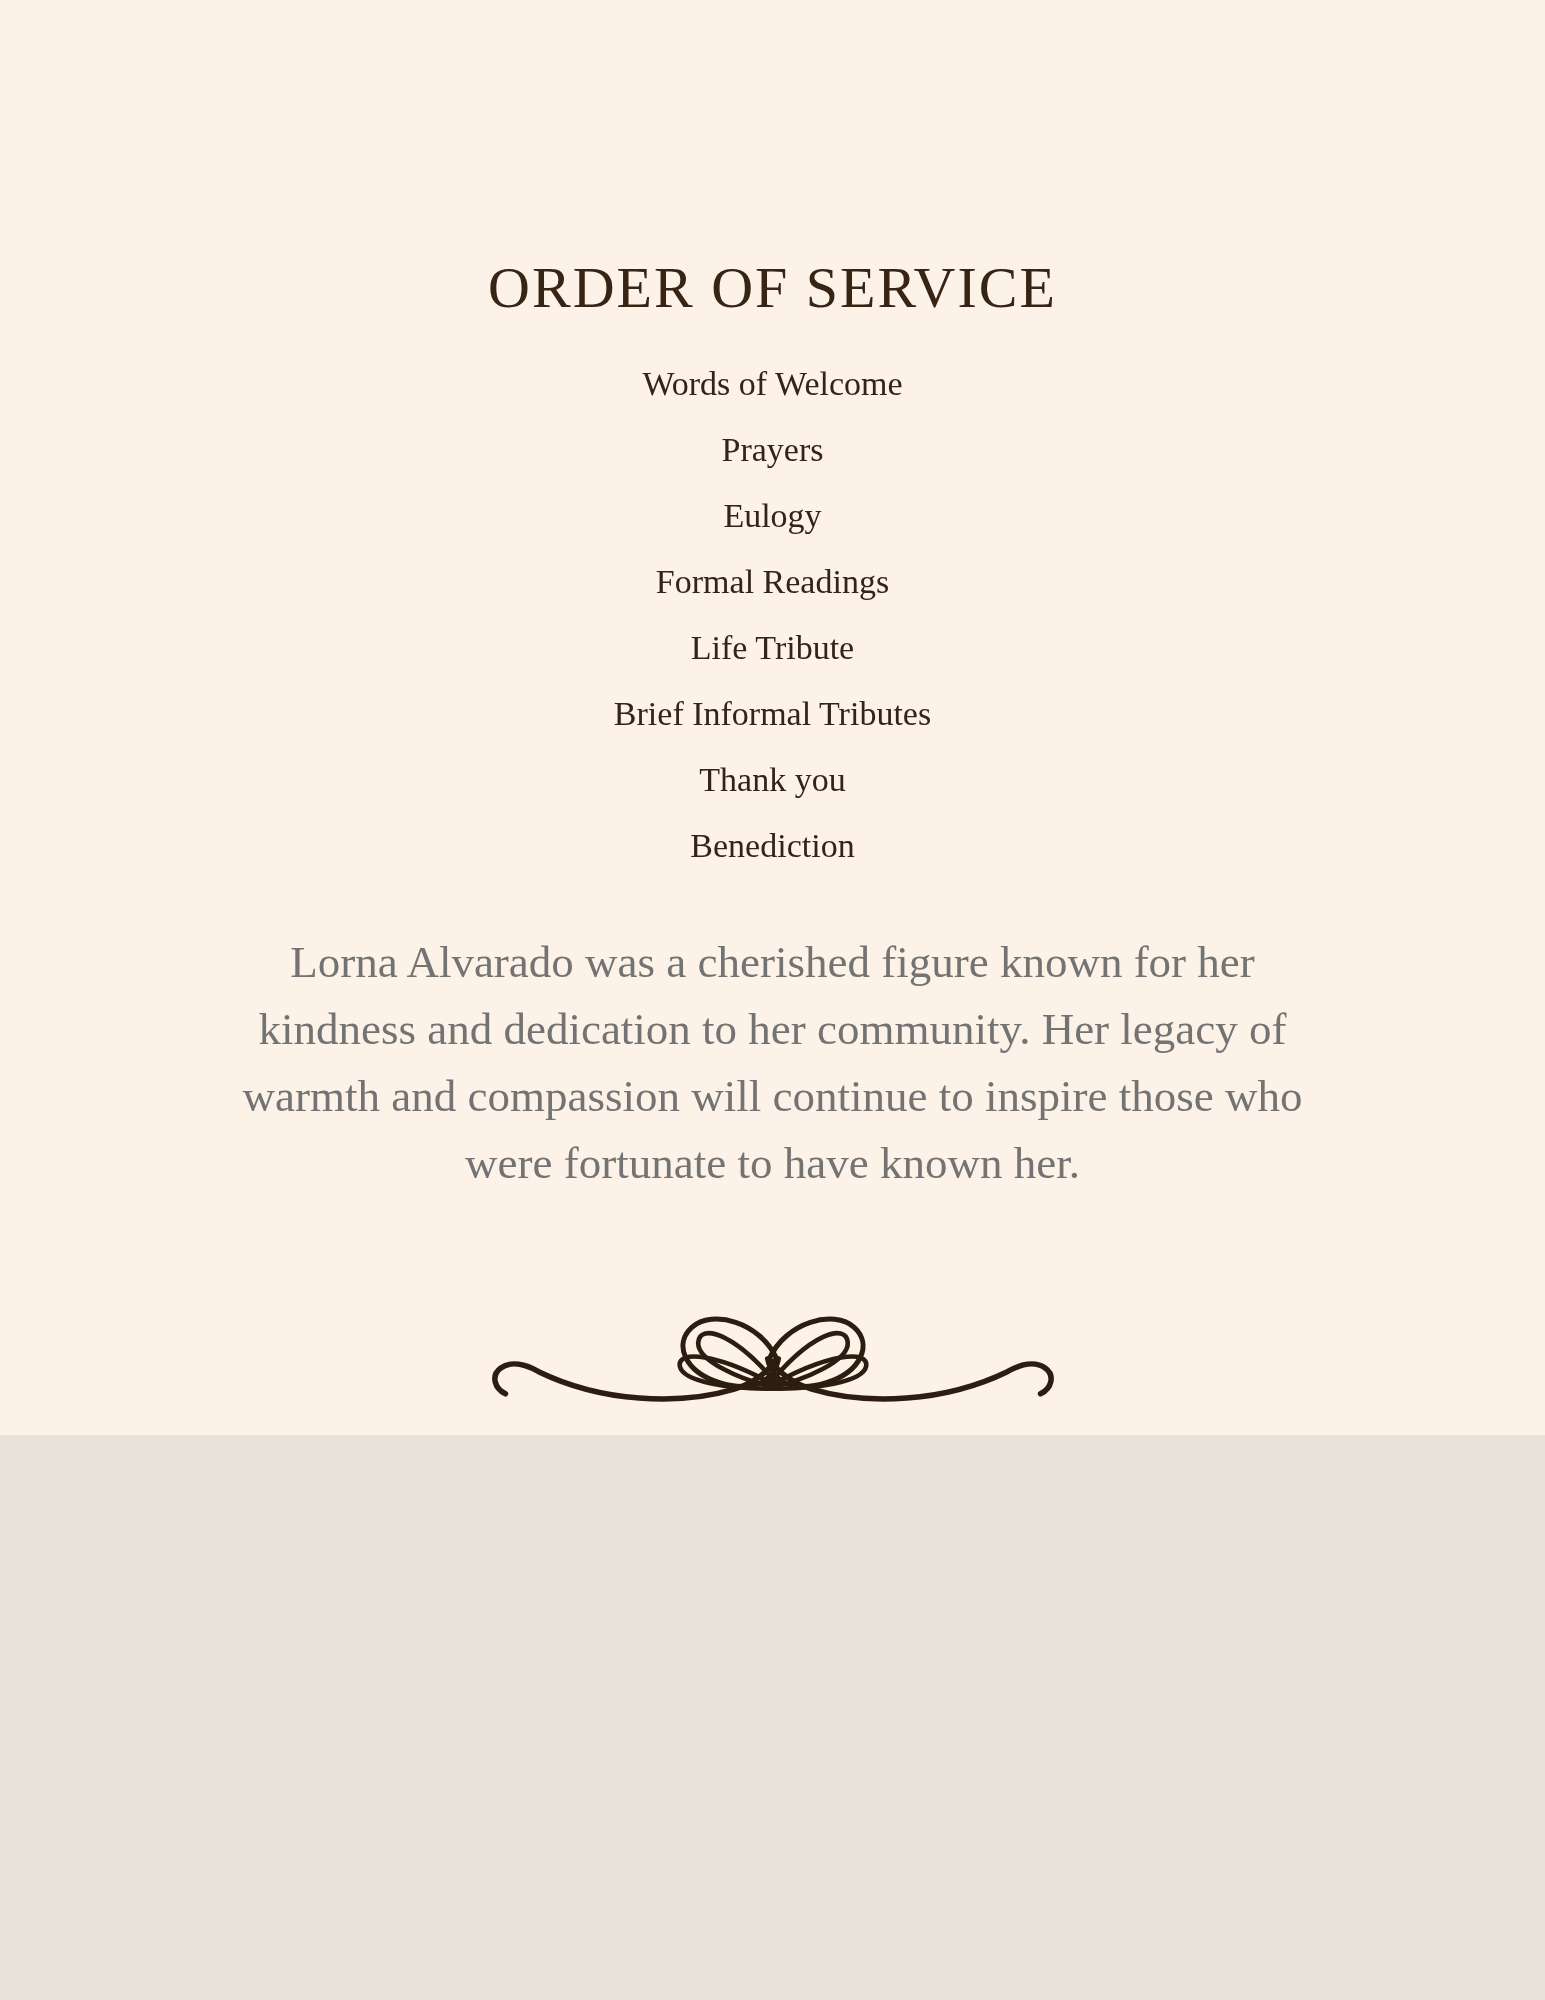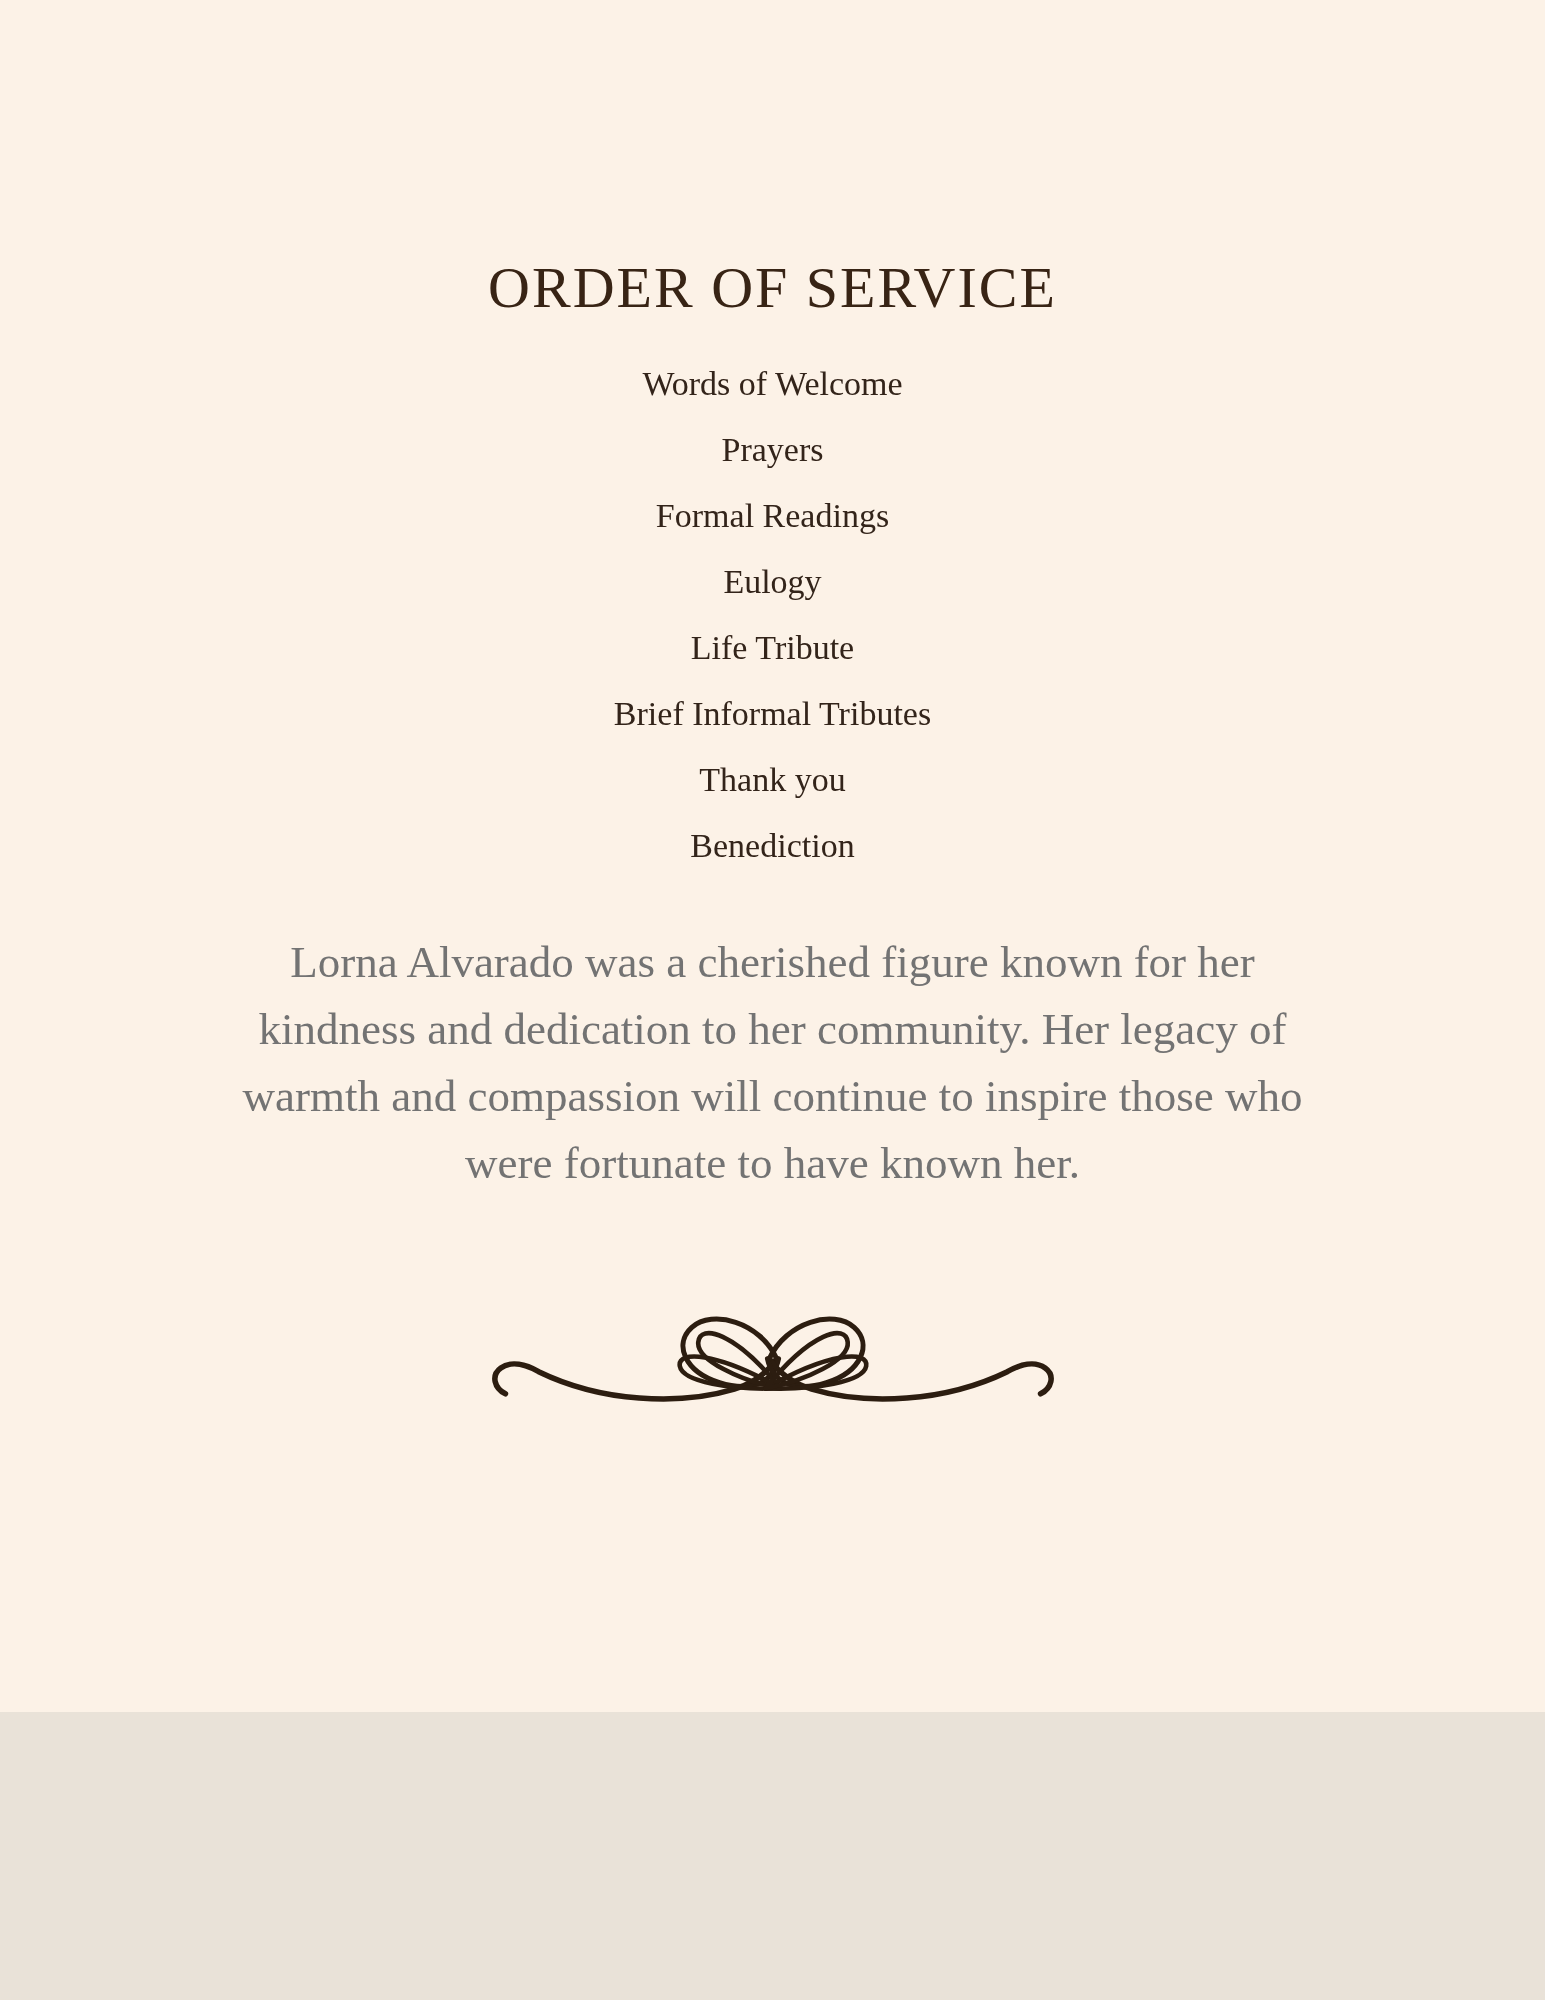--- a/index.html
+++ b/index.html
@@ -3,21 +3,21 @@
 <meta charset="utf-8">
 <style>
   html, body {
     margin: 0;
     padding: 0;
     background: #e9e2d8;
   }
   .page {
     position: relative;
     width: 1545px;
-    height: 1712px;
+    height: 1435px;
     margin: 0 auto;
     background: #fcf2e7;
     overflow: hidden;
     font-family: "Liberation Serif", "DejaVu Serif", serif;
     color: #33241a;
   }
   .content {
     position: absolute;
     inset: 0;
     display: flex;
@@ -70,22 +70,22 @@
 <body>
 
 <div class="page">
   <div class="content">
 
     <h1 class="section-title">ORDER OF SERVICE</h1>
 
     <ul class="service-list">
         <li>Words of Welcome</li>
         <li>Prayers</li>
+        <li>Eulogy</li>
         <li>Formal Readings</li>
-        <li>Eulogy</li>
         <li>Life Tribute</li>
         <li>Brief Informal Tributes</li>
         <li>Thank you</li>
         <li>Benediction</li>
       </ul>
 
 
     <p class="tribute-text">Lorna Alvarado was a cherished figure known for her kindness and dedication to her community. Her legacy of warmth and compassion will continue to inspire those who were fortunate to have known her.</p>
 
     <div class="flourish-wrap">

